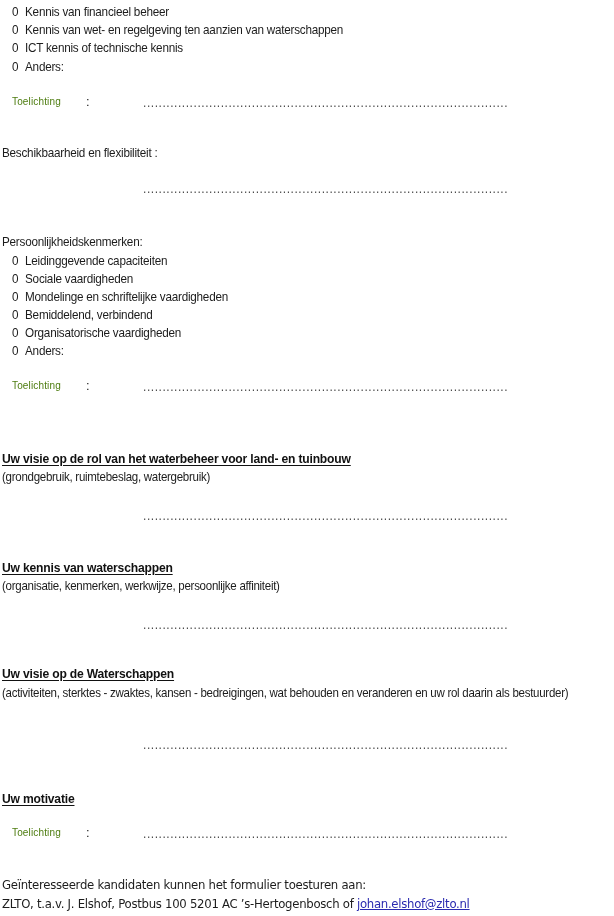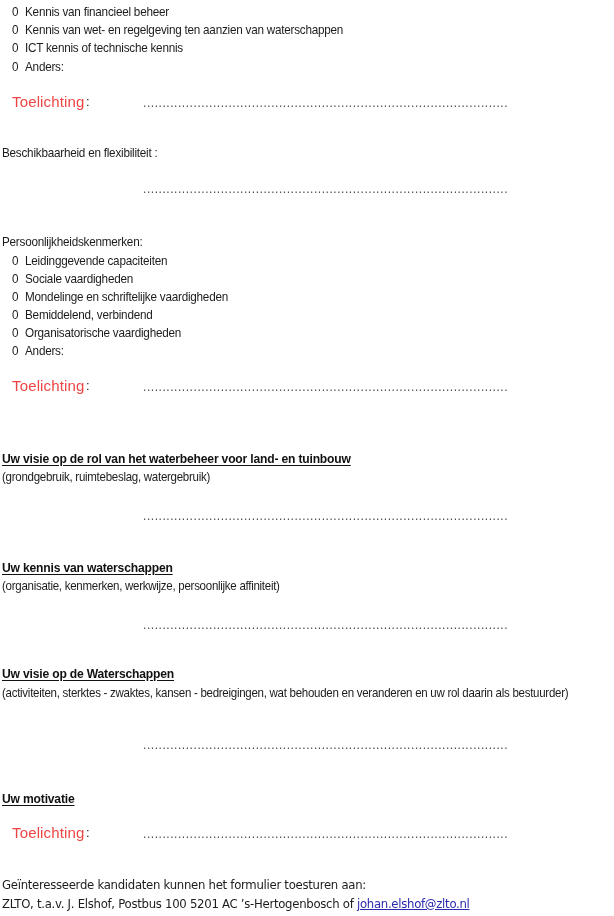--- a/index.html
+++ b/index.html
@@ -80,23 +80,23 @@
   }
   .sub.wrapbox {
     white-space: normal;
     width: 655px;
   }
 
   
   .lbl {
     position: absolute;
     left: 12px;
-    font-size: 15px;
-    line-height: 16px;
-    color: #ef4444;
+    font-size: 10px;
+    line-height: 16px;
+    color: #4d7c0f;
     letter-spacing: 0.15px;
     white-space: nowrap;
   }
   .colon {
     position: absolute;
     left: 86px;
     font-size: 12.8px;
     line-height: 16px;
     color: #1c1c1c;
   }

